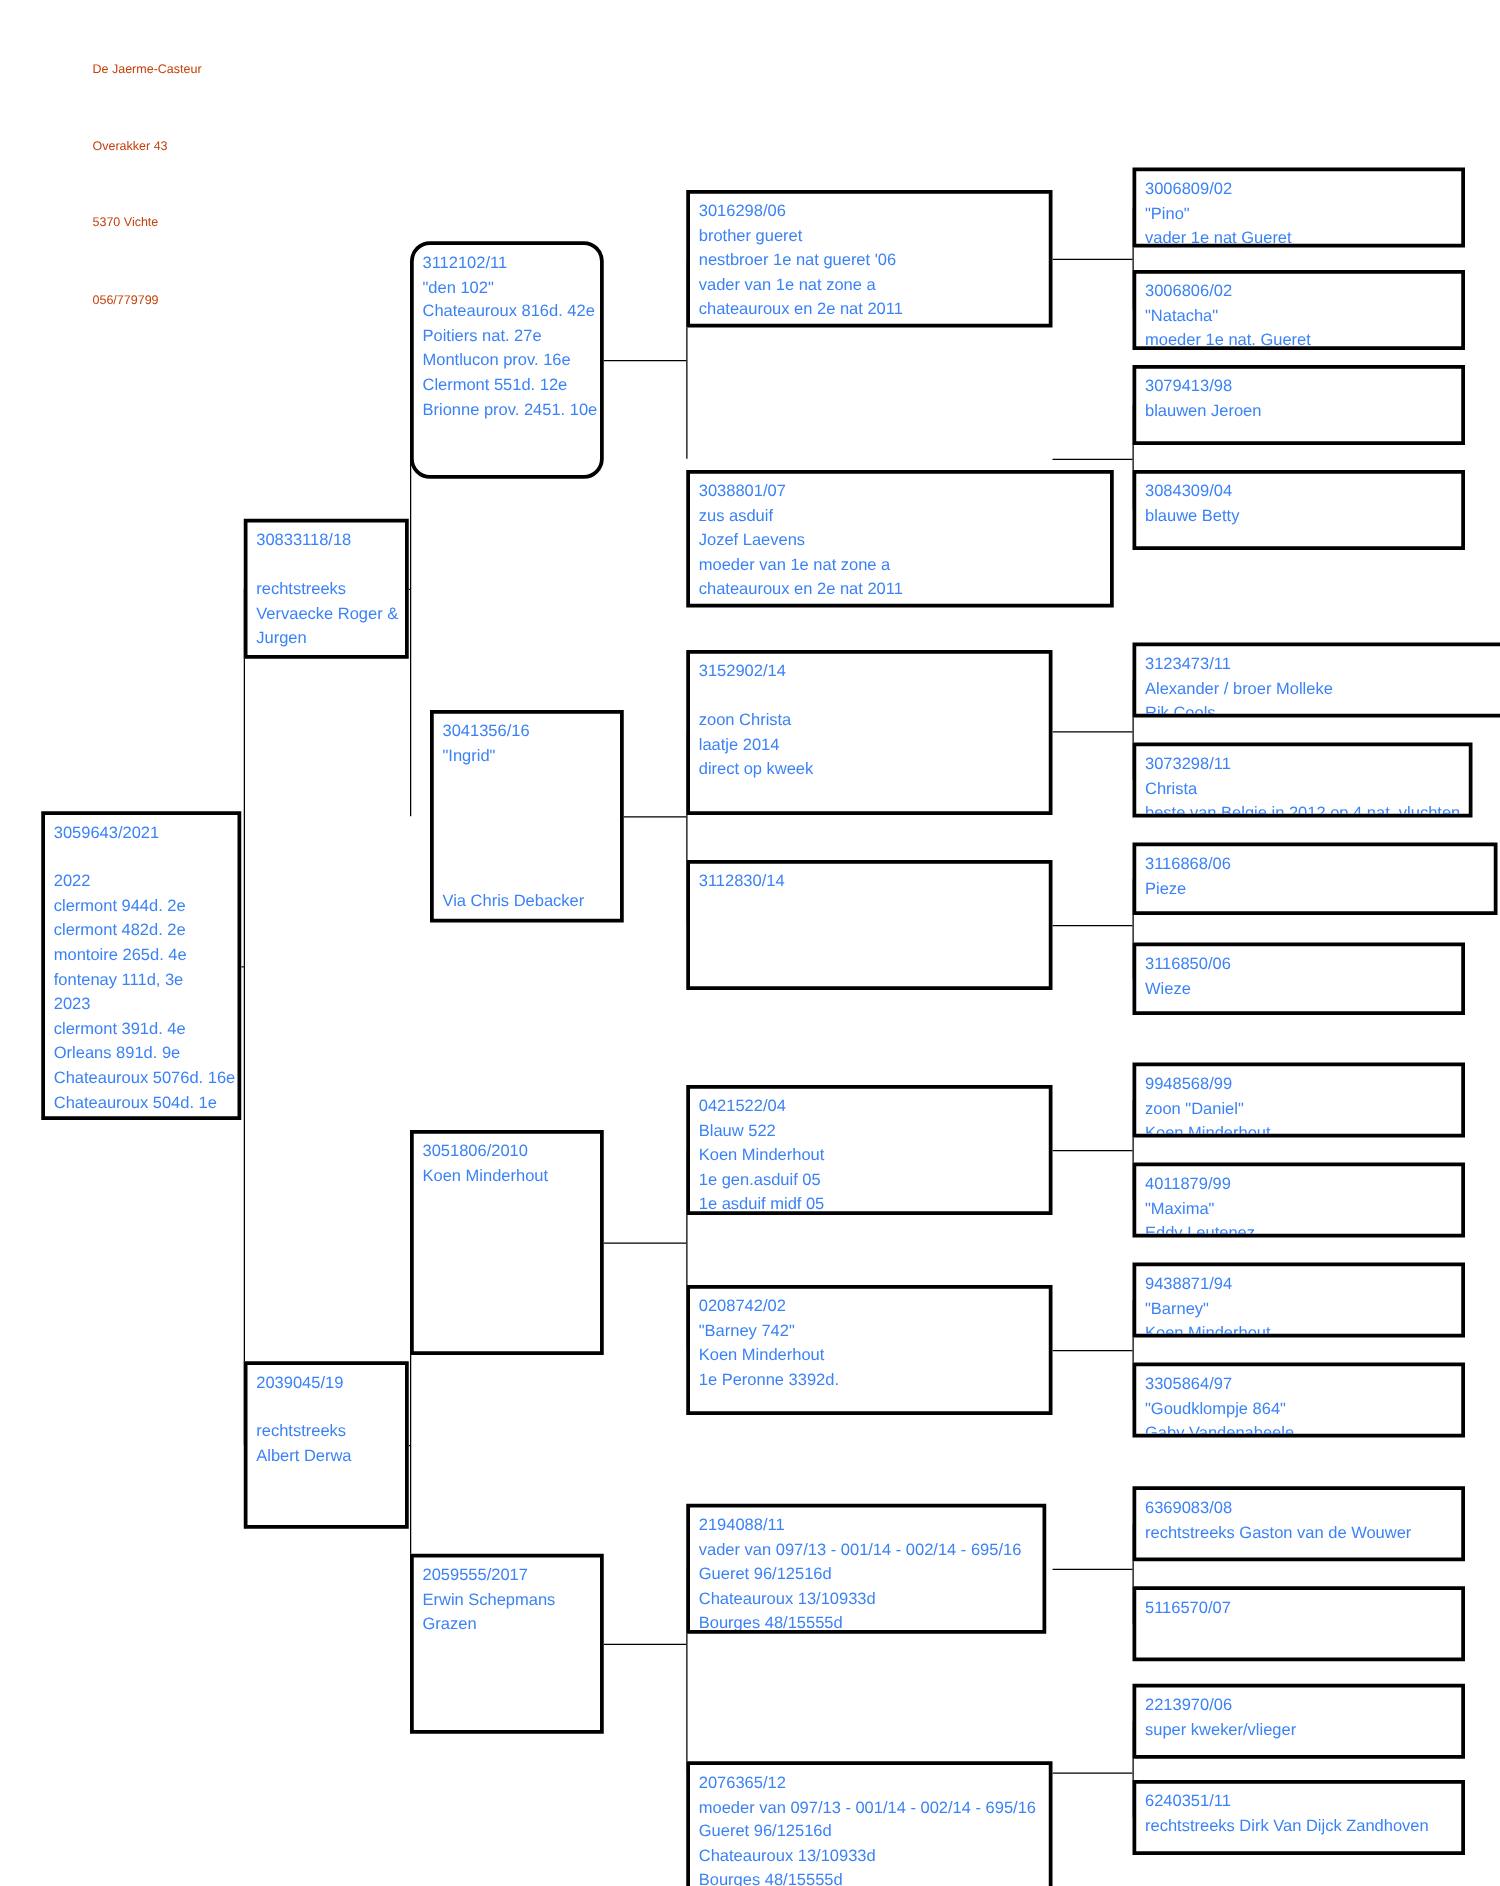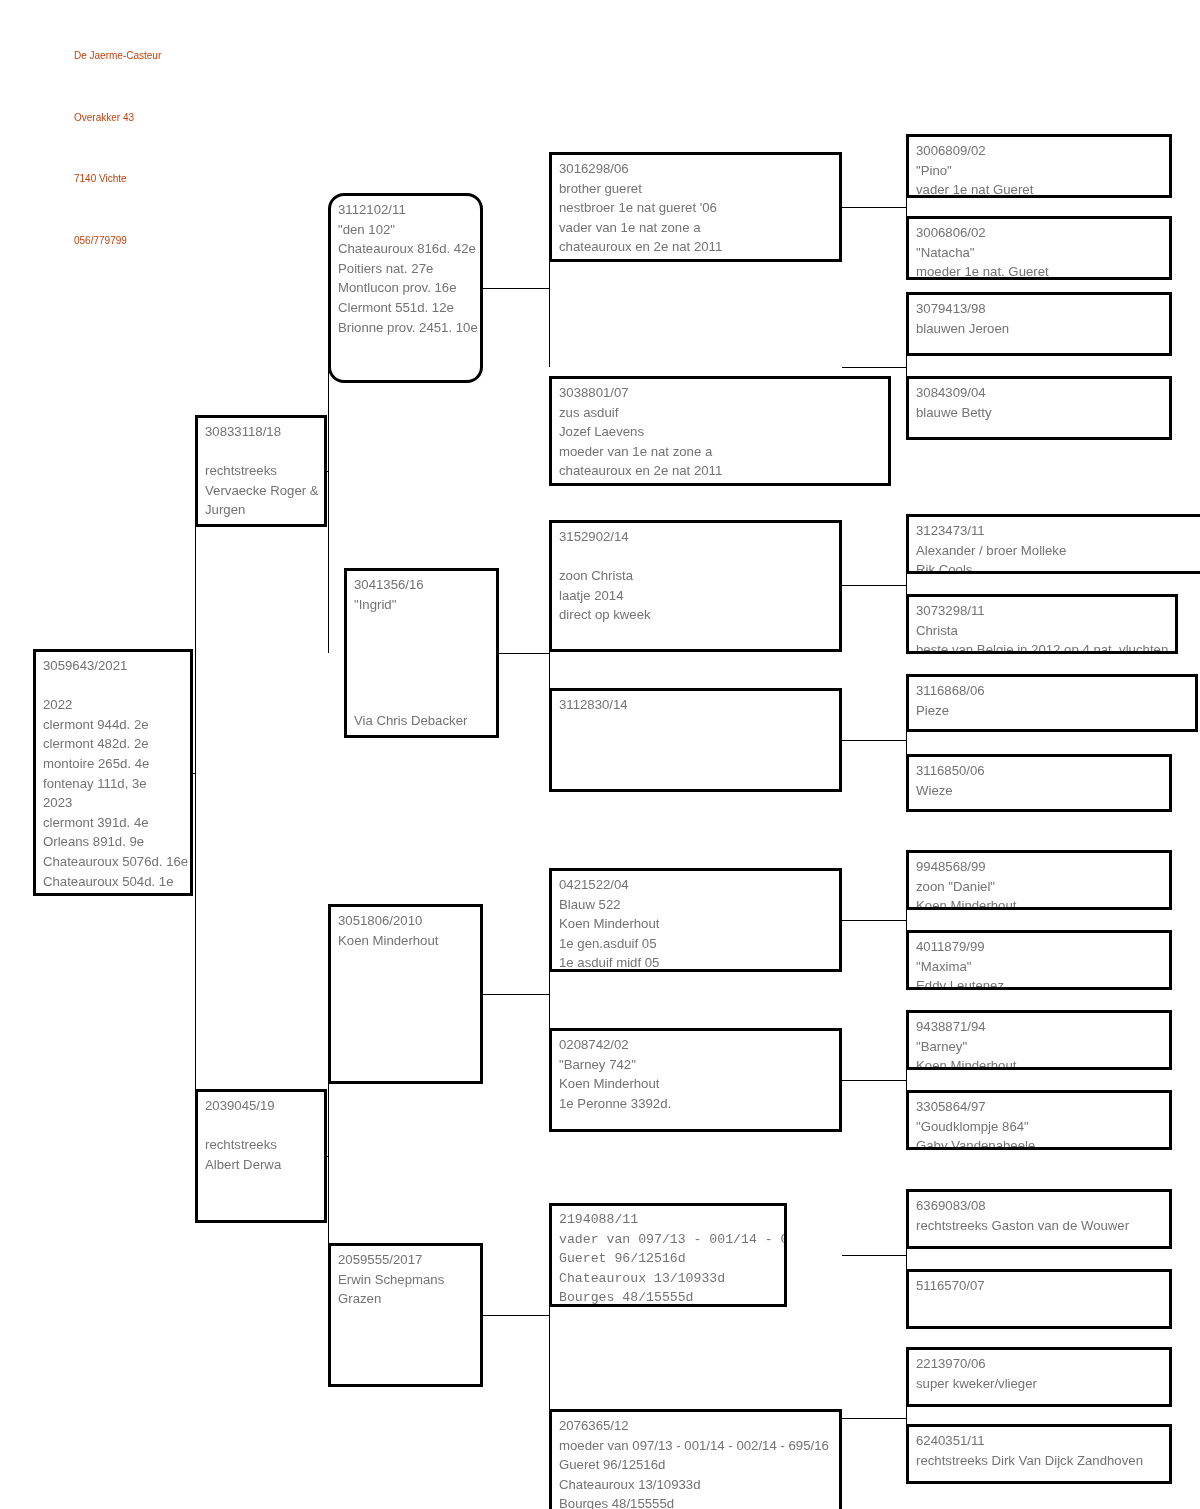--- a/index.html
+++ b/index.html
@@ -29,21 +29,21 @@
   #header div { white-space: pre; }
 
   .node {
     position: absolute;
     box-sizing: border-box;
     border: 3px solid #000000;
     background: #ffffff;
     padding: 4px 6px 4px 7px;
     font-size: 13.2px;
     line-height: 19.6px;
-    color: #737373;
+    color: #3b82f6;
     overflow: hidden;
     z-index: 3;
   }
   .node .line {
     white-space: pre;
     min-height: 19.6px;
   }
   .node.footer-node {
     display: flex;
     flex-direction: column;
@@ -59,21 +59,21 @@
   .conn.v { width: 1px; }
 </style>
 </head>
 <body>
 
 <div id="page">
 
   <div id="header">
     <div>De Jaerme-Casteur</div>
     <div>Overakker 43</div>
-    <div>7140 Vichte</div>
+    <div>5370 Vichte</div>
     <div>056/779799</div>
   </div>
 
   <div id="connectors">
       <div class="conn h" style="left: 193px; top: 772.5px; width: 2px;"></div>
       <div class="conn v" style="left: 195px; top: 471px; height: 685px;"></div>
       <div class="conn h" style="left: 327px; top: 471px; width: 1px;"></div>
       <div class="conn v" style="left: 328px; top: 288px; height: 365px;"></div>
       <div class="conn h" style="left: 327px; top: 1156px; width: 1px;"></div>
       <div class="conn v" style="left: 328px; top: 994px; height: 321px;"></div>
@@ -184,21 +184,21 @@
         <div class="line">Koen Minderhout</div>
         <div class="line">1e gen.asduif 05</div>
         <div class="line">1e asduif midf 05</div>
       </div>
       <div class="node" style="left: 549px; top: 1028px; width: 293px; height: 104px;">
         <div class="line">0208742/02</div>
         <div class="line">"Barney 742"</div>
         <div class="line">Koen Minderhout</div>
         <div class="line">1e Peronne 3392d.</div>
       </div>
-      <div class="node" style="left: 549px; top: 1203px; width: 238px; height: 104px; font-family: Liberation Mono, monospace;">
+      <div class="node" style="left: 549px; top: 1203px; width: 288px; height: 104px;">
         <div class="line">2194088/11</div>
         <div class="line">vader van 097/13 - 001/14 - 002/14 - 695/16</div>
         <div class="line">Gueret 96/12516d</div>
         <div class="line">Chateauroux 13/10933d</div>
         <div class="line">Bourges 48/15555d</div>
       </div>
       <div class="node" style="left: 549px; top: 1363px; width: 293px; height: 110px; margin-top: 46px;">
         <div class="line">2076365/12</div>
         <div class="line">moeder van 097/13 - 001/14 - 002/14 - 695/16</div>
         <div class="line">Gueret 96/12516d</div>

